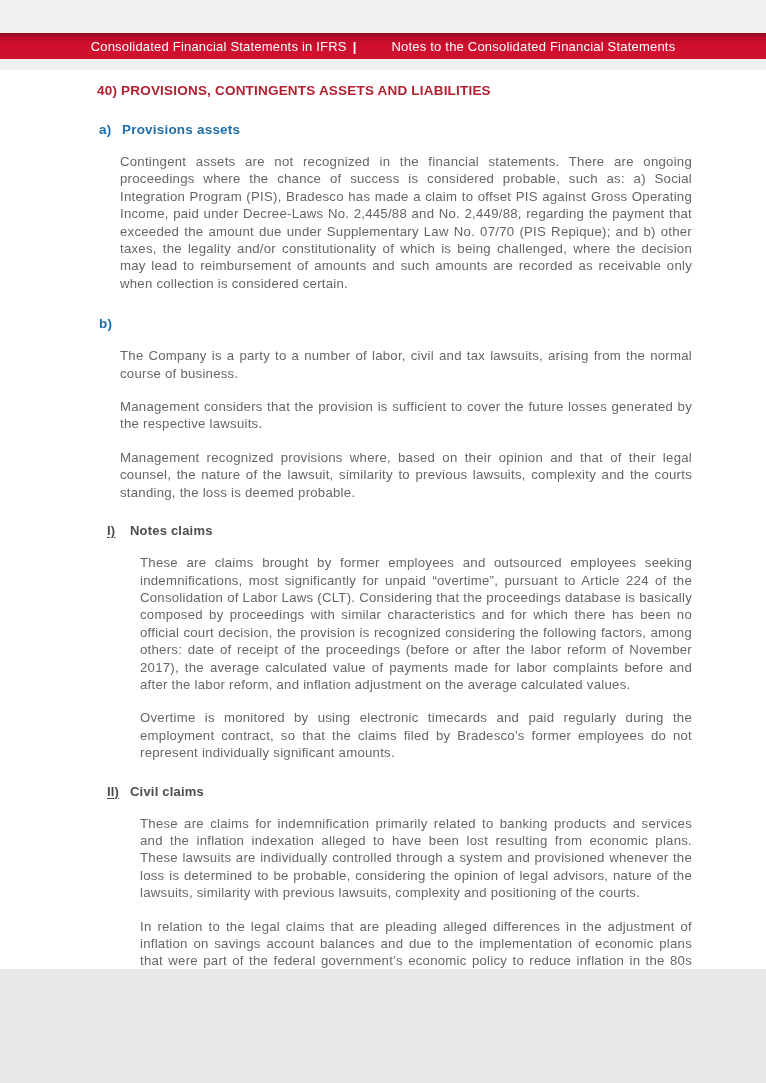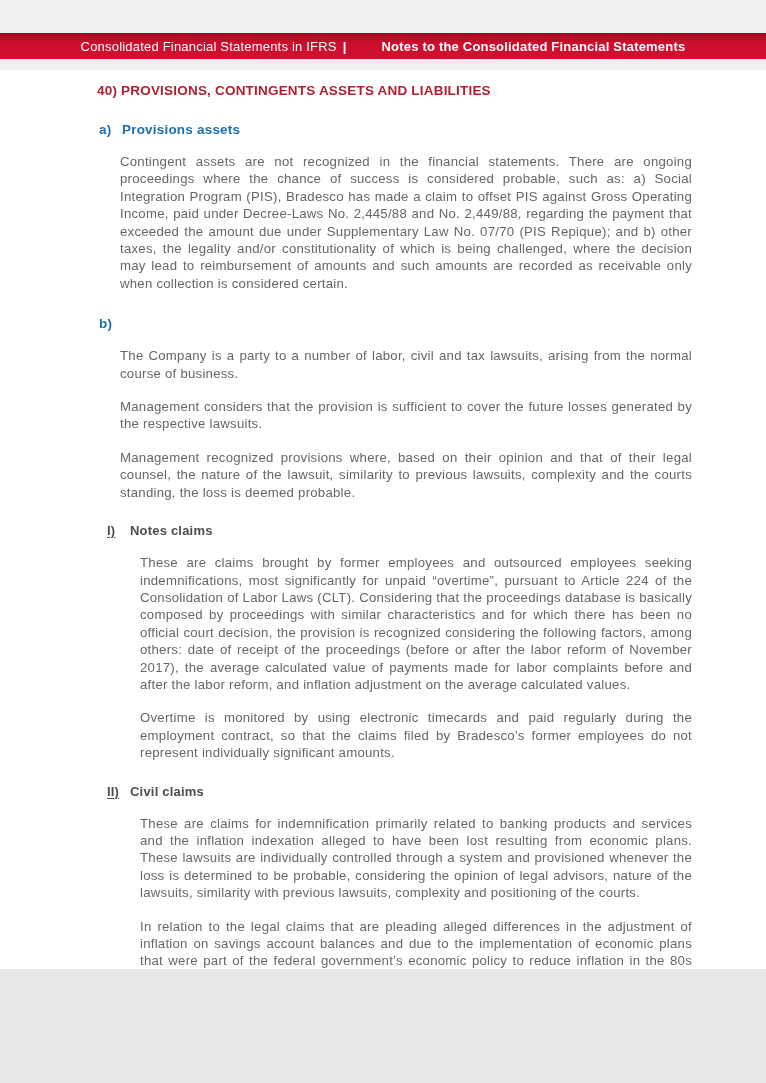--- a/index.html
+++ b/index.html
@@ -17,21 +17,21 @@
     background:#f1f0ef;
   }
   .header-bar{
     position:absolute;top:33px;left:0;width:100%;height:26px;
     background:linear-gradient(180deg,#8f0b21 0%,#b90d28 18%,#ce0e2d 45%,#d0112e 100%);
     display:flex;align-items:center;justify-content:center;
     color:#ffffff;font-size:13px;letter-spacing:0.2px;
     white-space:nowrap;
   }
   .header-bar .sep{margin:0 6px;font-weight:700;}
-  .header-bar .hdr-right{font-weight:700;padding-left:29px;}
+  .header-bar .hdr-right{font-weight:400;padding-left:29px;}
   .content{position:absolute;top:70px;left:0;right:0;}
   .doc-title{
     margin:13px 0 0 97px;
     color:#b22030;font-size:13.5px;font-weight:700;letter-spacing:0.2px;
   }
   .sec-heading{
     display:flex;align-items:baseline;
     margin:24px 0 0 99px;
     color:#1b6fae;font-size:13.5px;font-weight:700;letter-spacing:0.2px;
   }

